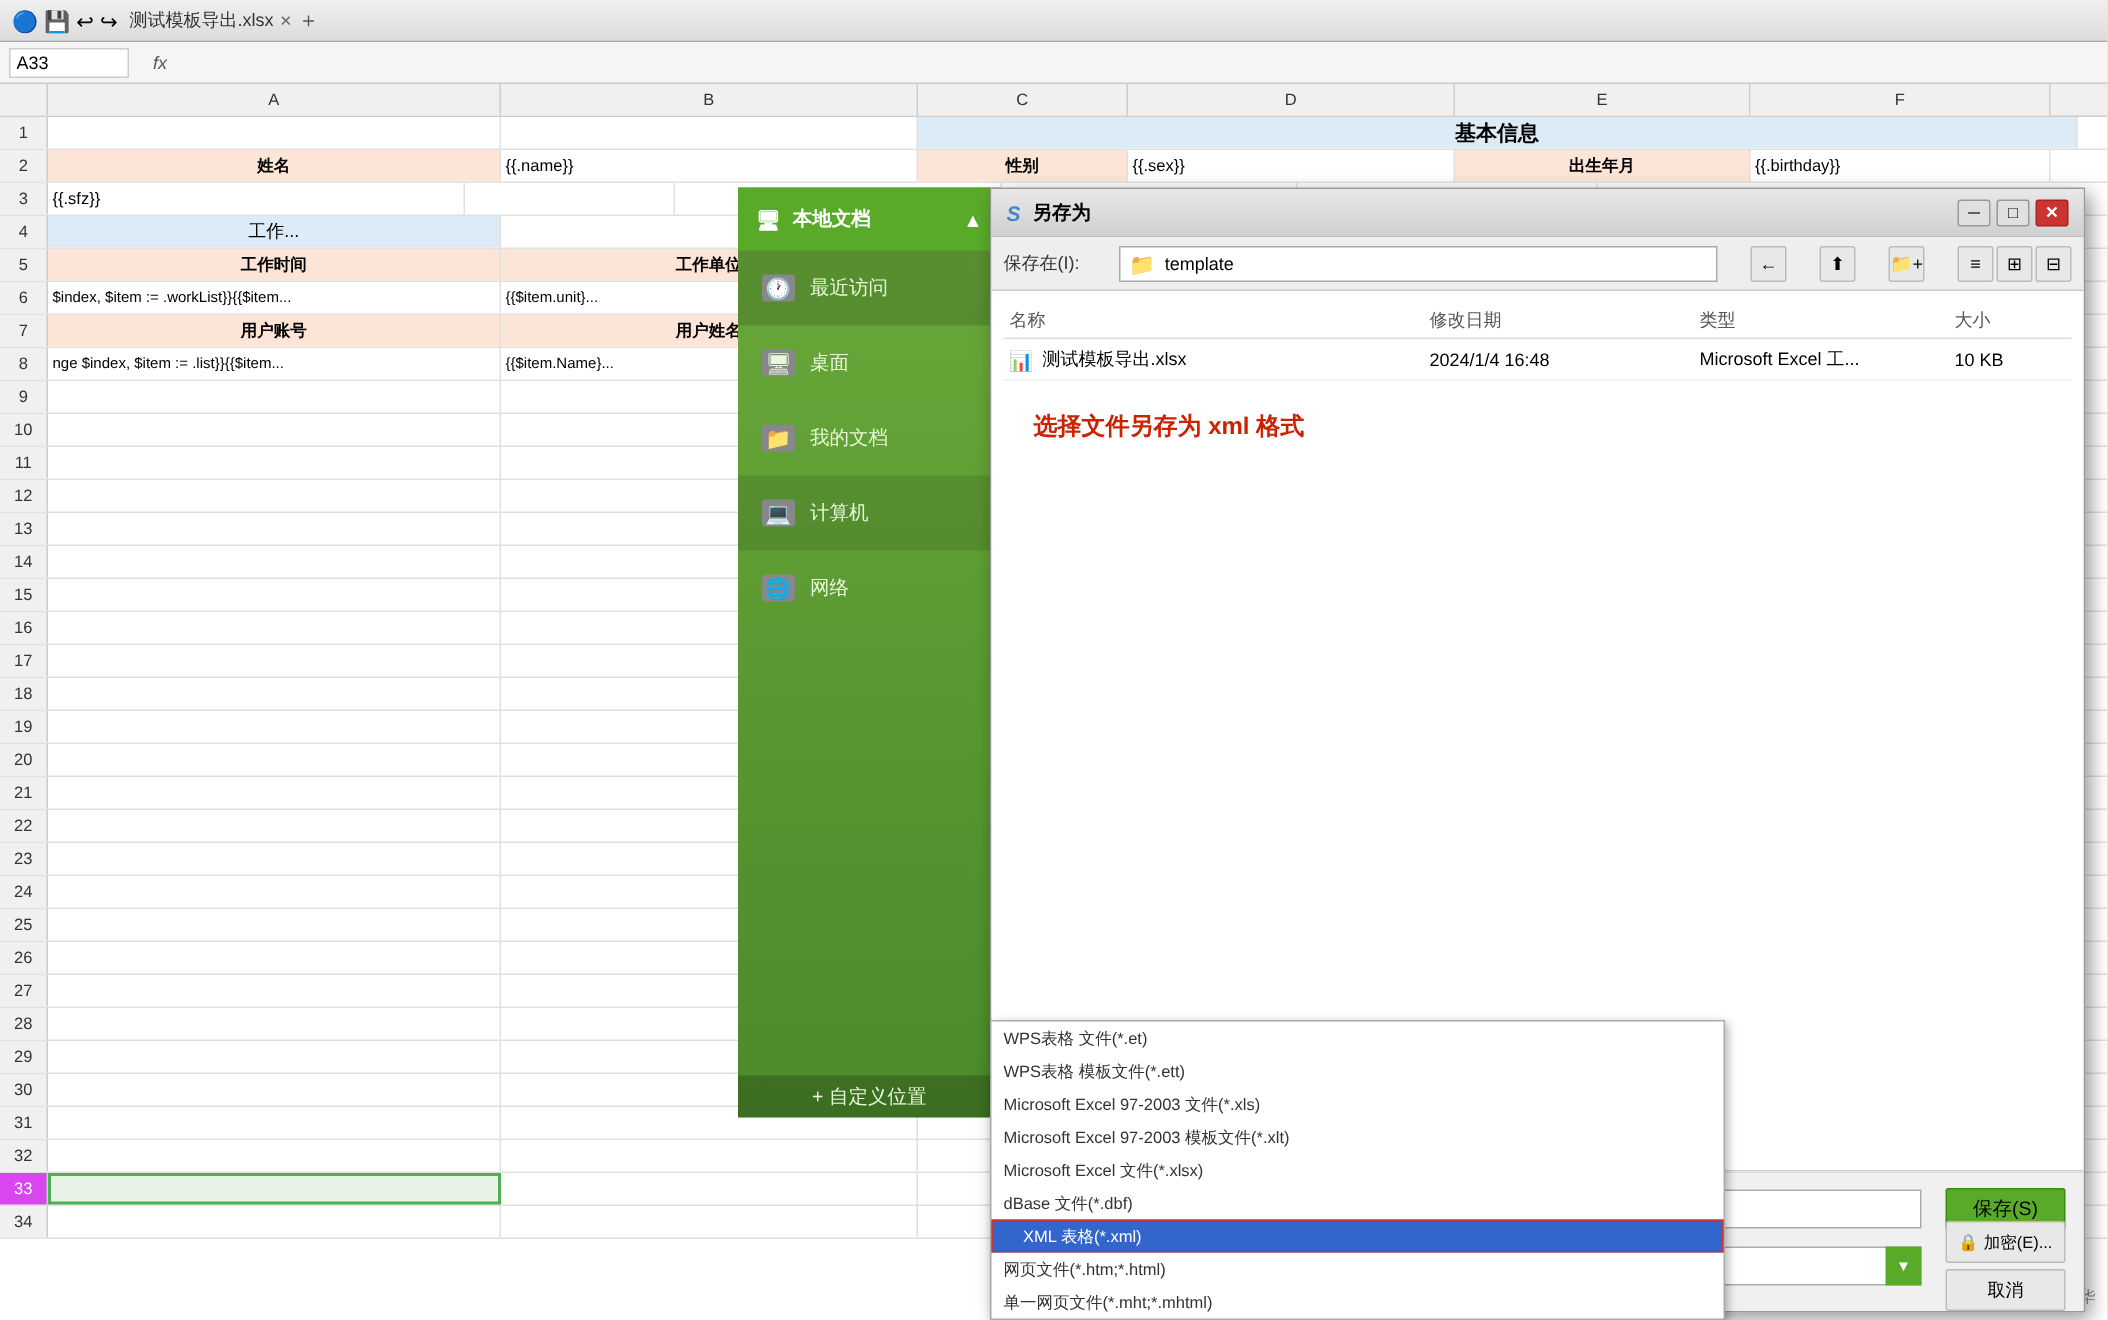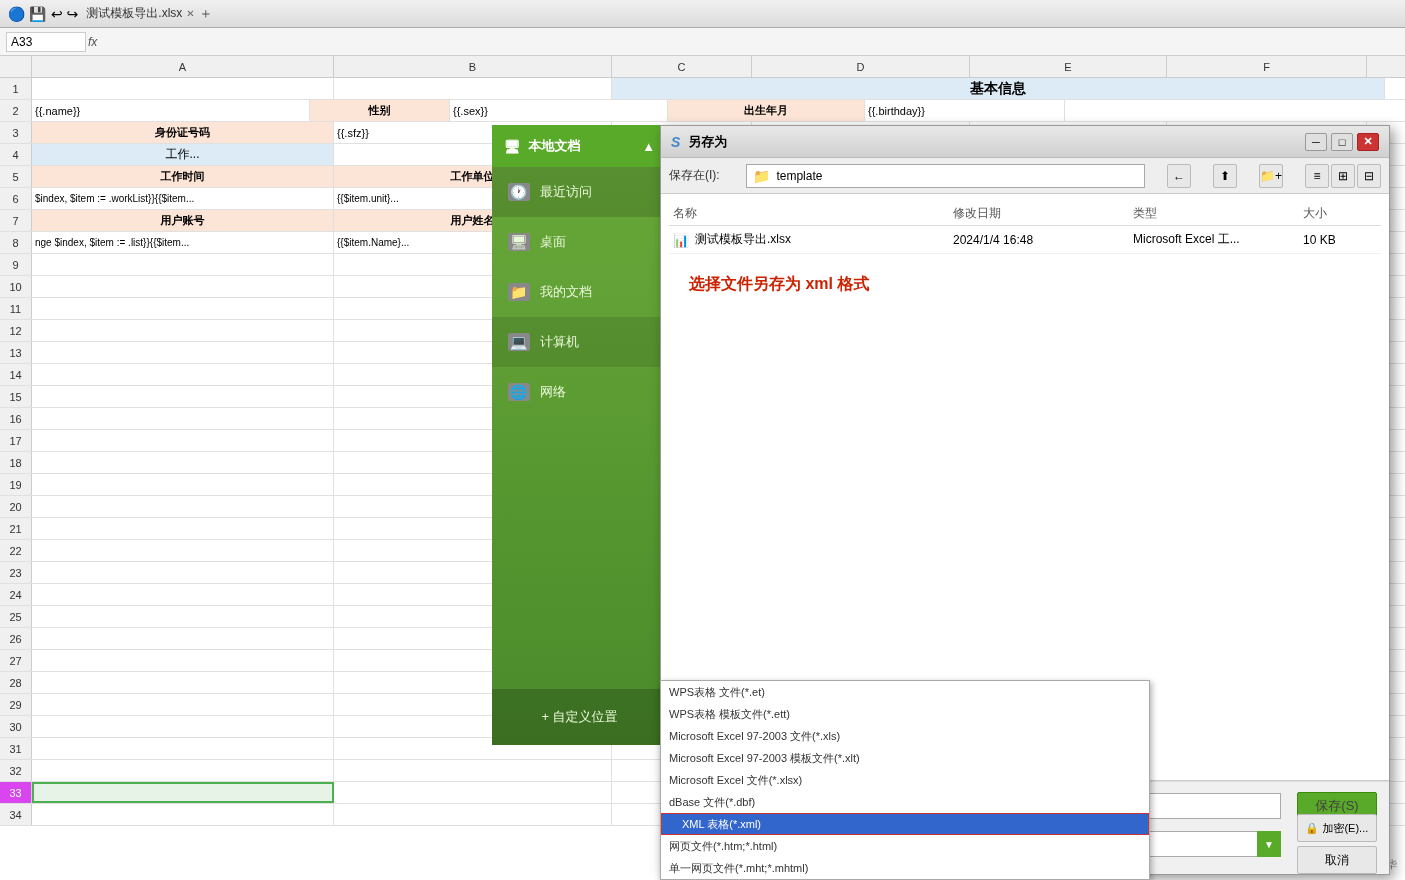--- a/index.html
+++ b/index.html
@@ -28,21 +28,21 @@
     .title-bar .tab-close { margin-left: 4px; font-size: 10px; color: #666; cursor: pointer; }
     .title-bar .add-tab { margin-left: 4px; font-size: 14px; cursor: pointer; color: #555; }
 
     .formula-bar {
       height: 28px;
       background: #f5f5f5;
       display: flex;
       align-items: center;
       border-bottom: 1px solid #ccc;
       padding: 0 6px;
-      gap: 2px;
+      gap: 16px;
       font-size: 12px;
     }
     .cell-ref-box {
       width: 80px;
       border: 1px solid #ccc;
       padding: 2px 4px;
       font-size: 12px;
       background: #fff;
     }
     .fx-icon { font-style: italic; color: #555; }
@@ -175,21 +175,21 @@
       border-radius: 2px;
       display: flex;
       align-items: center;
       justify-content: center;
       font-size: 14px;
     }
     .add-location-btn {
       position: absolute;
       bottom: 0;
       width: 100%;
-      height: 56px;
+      height: 28px;
       background: rgba(0,0,0,0.2);
       display: flex;
       align-items: center;
       justify-content: center;
       gap: 6px;
       font-size: 13px;
       color: #e8f8d8;
       cursor: pointer;
     }
 
@@ -391,21 +391,21 @@
     }
     .dialog-action-btns {
       display: flex;
       flex-direction: column;
       gap: 4px;
       margin-left: 8px;
     }
     .btn-save {
       width: 80px; height: 28px;
       background: #5aaa2a;
-      color: #404040;
+      color: #000000;
       border: 1px solid #3a8a0a;
       font-size: 13px;
       cursor: pointer;
       border-radius: 2px;
     }
     .btn-encrypt {
       width: 80px; height: 28px;
       background: #e8e8e8;
       border: 1px solid #bbb;
       font-size: 11px;
@@ -501,30 +501,30 @@
 
         <div class="grid-row">
           <div class="row-num">1</div>
           <div class="cell col-a"></div>
           <div class="cell col-b"></div>
           <div class="cell col-c bg-blue-light center bold" style="width:773px;min-width:773px;font-size:14px;">基本信息</div>
         </div>
 
         <div class="grid-row">
           <div class="row-num">2</div>
+          <div class="cell col-a bg-pink bold center">姓名</div>
           <div class="cell col-b">{{.name}}</div>
           <div class="cell col-c bg-pink bold center">性别</div>
           <div class="cell col-d">{{.sex}}</div>
           <div class="cell col-e bg-pink bold center">出生年月</div>
           <div class="cell col-f">{{.birthday}}</div>
         </div>
 
         <div class="grid-row">
           <div class="row-num">3</div>
-          <div class="cell col-a bg-pink bold center">身份证号码</div>
           <div class="cell col-b">{{.sfz}}</div>
           <div class="cell col-c"></div>
           <div class="cell col-d"></div>
           <div class="cell col-e"></div>
           <div class="cell col-f"></div>
         </div>
 
         <div class="grid-row">
           <div class="row-num">4</div>
           <div class="cell col-a bg-blue-light center" style="font-size:12px;">工作...</div>

